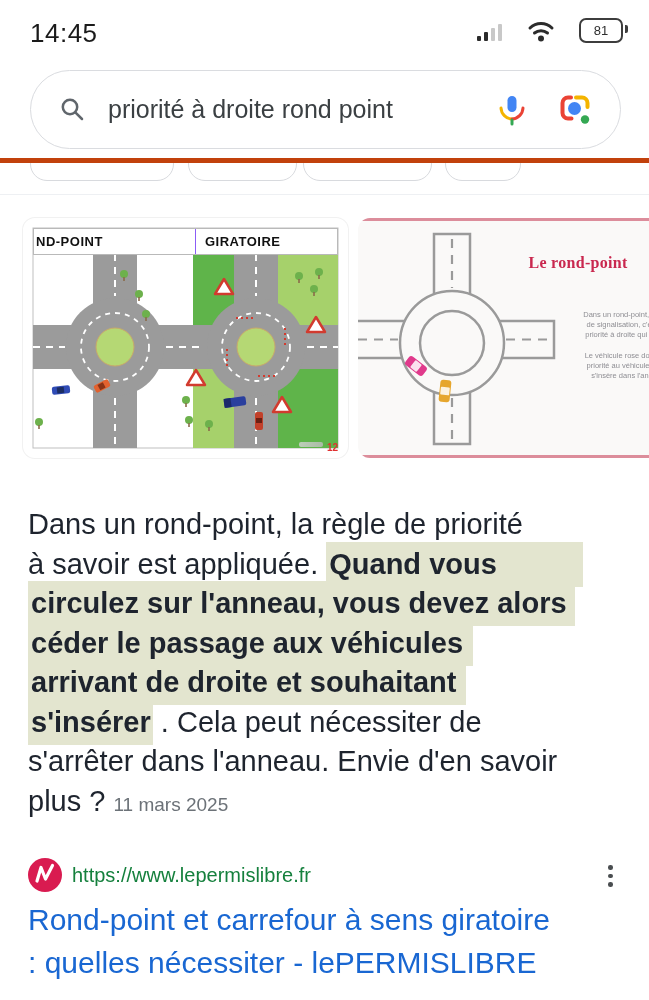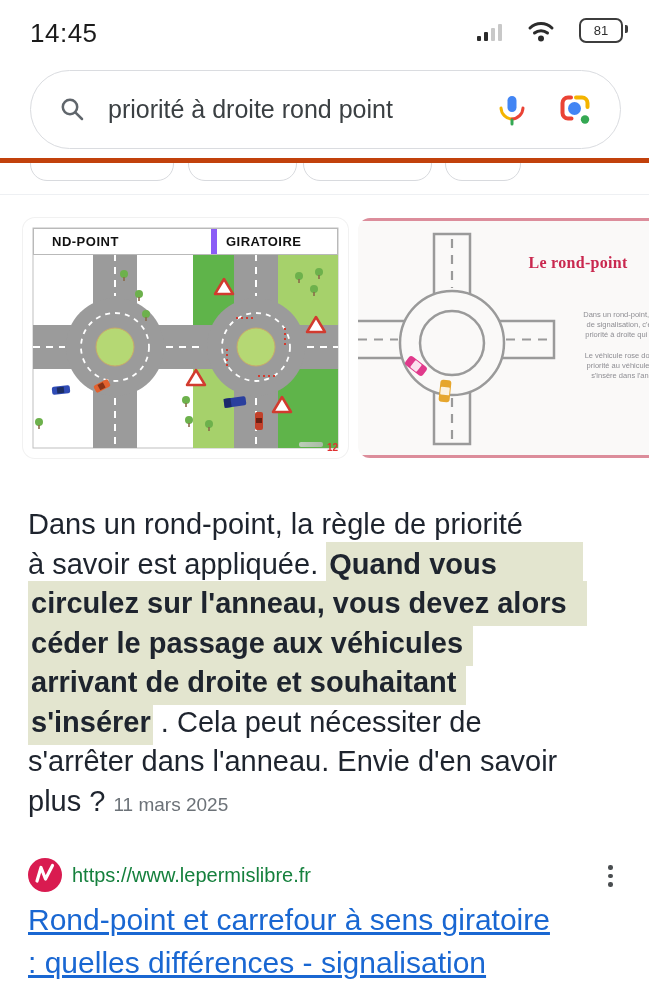--- a/index.html
+++ b/index.html
@@ -27,21 +27,21 @@
   .chip-marks{position:absolute;top:11px;left:16%;right:16%;height:4px;opacity:.65;
         background:repeating-linear-gradient(90deg,#c3c6c9 0 5px,transparent 5px 9px);}
   .sep2{position:absolute;left:0;top:194px;width:649px;height:1px;background:#eef0f3;}
 
   
   .card1{position:absolute;left:23px;top:218px;width:325px;height:240px;background:#fff;
          border-radius:12px;box-shadow:0 0 0 1px #f1f1f1;overflow:hidden;}
   .c1-header{position:absolute;left:10px;top:10px;width:303px;height:25px;border:1px solid #b9b9b9;
              background:#fff;display:flex;z-index:2;}
   .c1-cell{display:flex;align-items:center;font-weight:700;font-size:13px;color:#111;letter-spacing:.5px;}
-  .c1-cell.l{width:159px;border-right:6px solid #8b5cf6;padding-left:18px;}
+  .c1-cell.l{width:159px;border-right:1px solid #8b5cf6;padding-left:2px;}
   .c1-cell.r{flex:1;padding-left:9px;}
   .wm{position:absolute;right:10px;bottom:5px;display:flex;gap:4px;z-index:2;}
   .wm-smudge{width:24px;height:5px;border-radius:2px;opacity:.8;
              background:linear-gradient(90deg,#d4d4d4,#bdbdbd);}
   .wm-12{color:#e03131;font-weight:700;font-size:10px;}
 
   .card2{position:absolute;left:358px;top:218px;width:320px;height:240px;background:#faf9f8;
          border-radius:12px;overflow:hidden;}
   .card2:before,.card2:after{content:"";position:absolute;left:0;right:0;height:3px;background:#dc8d9b;z-index:3;}
   .card2:before{top:0;} .card2:after{bottom:0;}
@@ -51,33 +51,33 @@
   .c2-para{position:absolute;left:208px;width:112px;text-align:center;z-index:2;
            font-size:7.5px;line-height:10px;color:#8e8e93;white-space:pre-line;}
   .c2-para.p1{top:92px;} .c2-para.p2{top:133px;}
 
   
   .answer{position:absolute;left:28px;top:505px;width:614px;}
   .ans-line{height:39.5px;font-size:29px;line-height:39.5px;color:#1e242e;white-space:nowrap;}
   .ans-line span{white-space:pre;}
   .hl{background:#e3e5cf;font-weight:700;padding:6px 2px 7px 3px;}
   .hl.cont-far{padding-right:86px;}
-  .hl.cont-mid{padding-right:20px;}
+  .hl.cont-mid{padding-right:8px;}
   .hl.cont-sm{padding-right:10px;}
   .date{font-size:19px;color:#6c7278;}
 
   
   .favicon{position:absolute;left:28px;top:858px;width:34px;height:34px;border-radius:50%;
            background:#d91b50;display:flex;align-items:center;justify-content:center;}
   .url{position:absolute;left:72px;top:858px;height:34px;display:flex;align-items:center;
        font-size:20px;color:#15803d;}
   .dots{position:absolute;left:604px;top:861px;display:flex;flex-direction:column;gap:4px;padding:4px;}
   .dots i{width:4.5px;height:4.5px;border-radius:50%;background:#494d50;}
   .rtitle{position:absolute;left:28px;top:898px;width:614px;}
-  .rtitle .tl{font-size:30px;line-height:43px;color:#1967d2;white-space:nowrap;text-decoration:underline;}
+  .rtitle .tl{font-size:30px;line-height:43px;color:#1967d2;white-space:nowrap;}
 </style>
 </head>
 <body>
 
 <div class="page">
 
   <div class="chip" style="left:30px;width:142px;">
       <div class="chip-marks"></div>
     </div>
   <div class="chip" style="left:188px;width:107px;">
@@ -287,16 +287,16 @@
     </svg>
   </div>
   <div class="url">https://www.lepermislibre.fr</div>
   <div class="dots">
       <i></i>
       <i></i>
       <i></i>
     </div>
   <div class="rtitle">
     <div class="tl">Rond-point et carrefour à sens giratoire</div>
-    <div class="tl">: quelles différences - signalisation</div>
+    <div class="tl">: quelles nécessiter - lePERMISLIBRE</div>
   </div>
 
 </div>
 
 </body></html>

